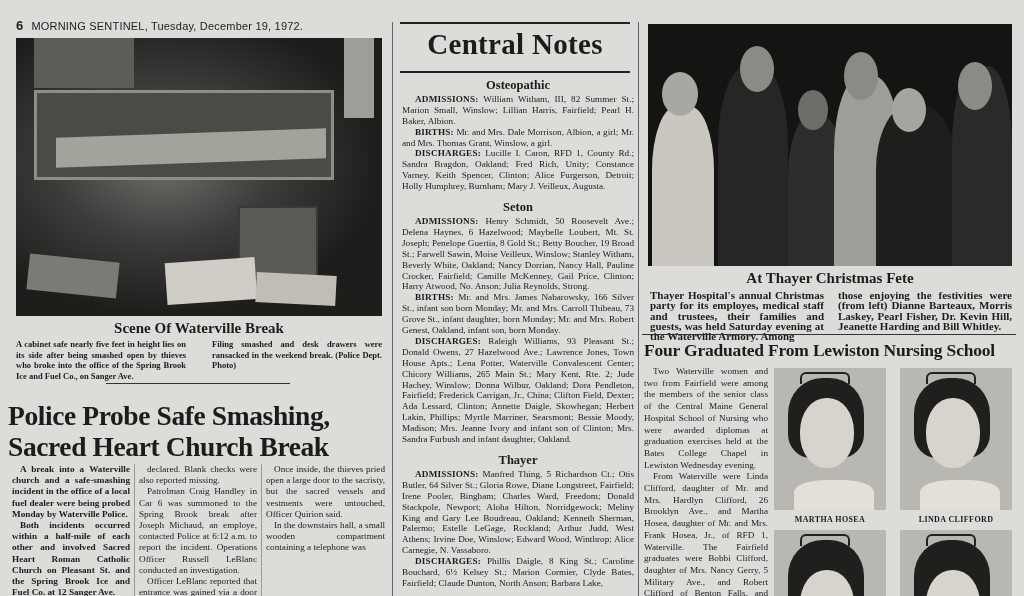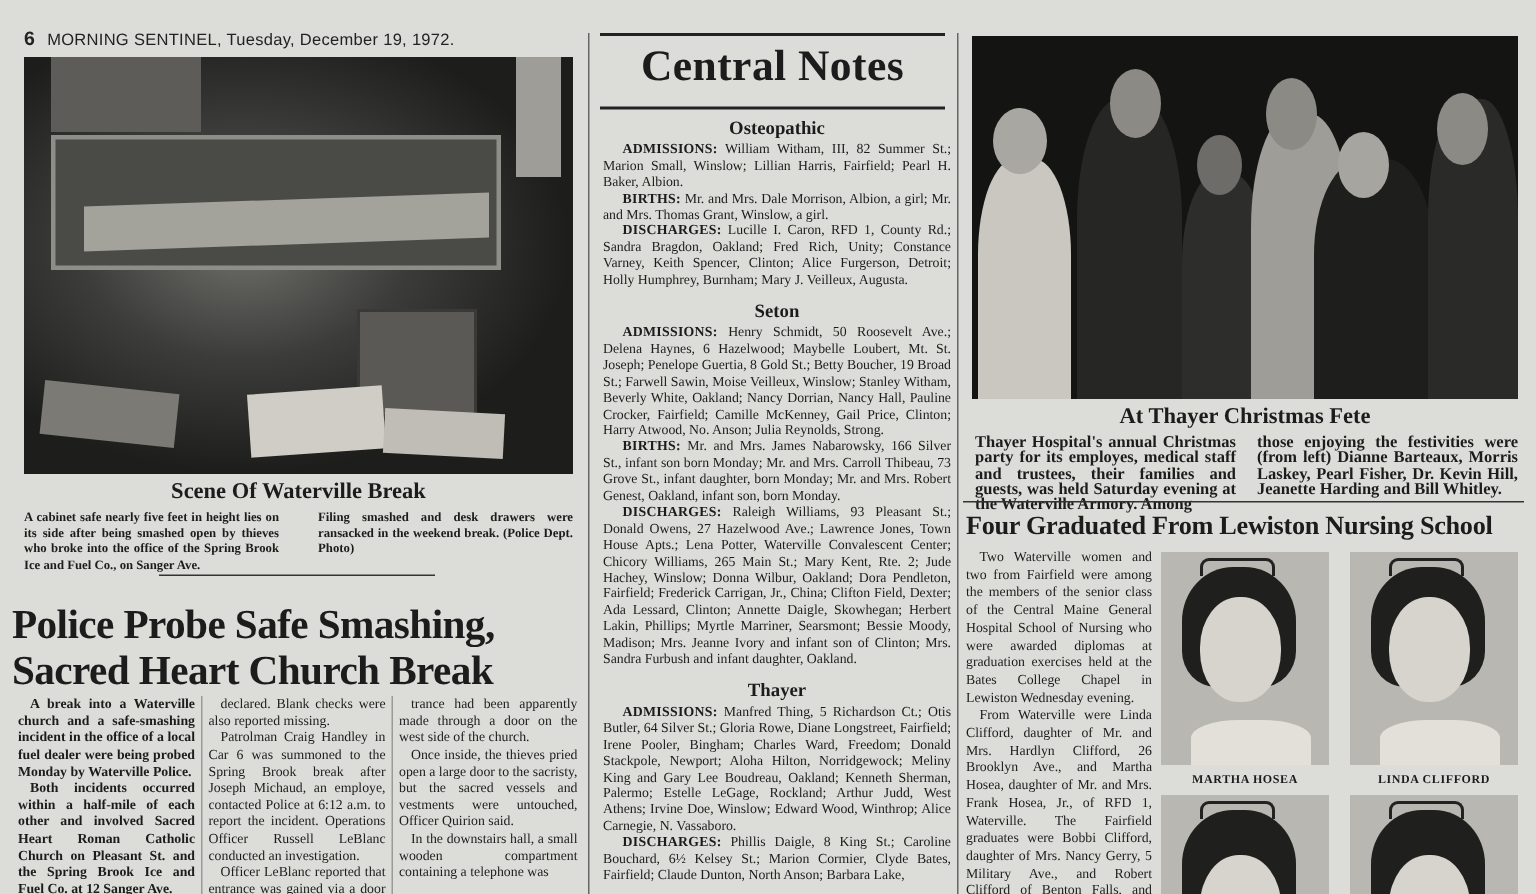--- a/index.html
+++ b/index.html
@@ -169,21 +169,20 @@
       <p class="bold">A break into a Waterville church and a safe-smashing incident in the office of a local fuel dealer were being probed Monday by Waterville Police.</p>
       <p class="bold">Both incidents occurred within a half-mile of each other and involved Sacred Heart Roman Catholic Church on Pleasant St. and the Spring Brook Ice and Fuel Co. at 12 Sanger Ave.</p>
 
     </div>
     <div class="col">
       <p>declared. Blank checks were also reported missing.</p>
       <p>Patrolman Craig Handley in Car 6 was summoned to the Spring Brook break after Joseph Michaud, an employe, contacted Police at 6:12 a.m. to report the incident. Operations Officer Russell LeBlanc conducted an investigation.</p>
       <p>Officer LeBlanc reported that entrance was gained via a door on the south side of the building</p>
     </div>
     <div class="col">
-      <p>trance had been apparently made through a door on the west side of the church.</p>
       <p>Once inside, the thieves pried open a large door to the sacristy, but the sacred vessels and vestments were untouched, Officer Quirion said.</p>
       <p>In the downstairs hall, a small wooden compartment containing a telephone was</p>
     </div>
   </div>
 
   <div class="vline-left"></div>
   <div class="vline-right"></div>
   <div class="hn-top-rule"></div>
   <div class="hn-title">Central Notes</div>
   <div class="hn-bottom-rule"></div>

